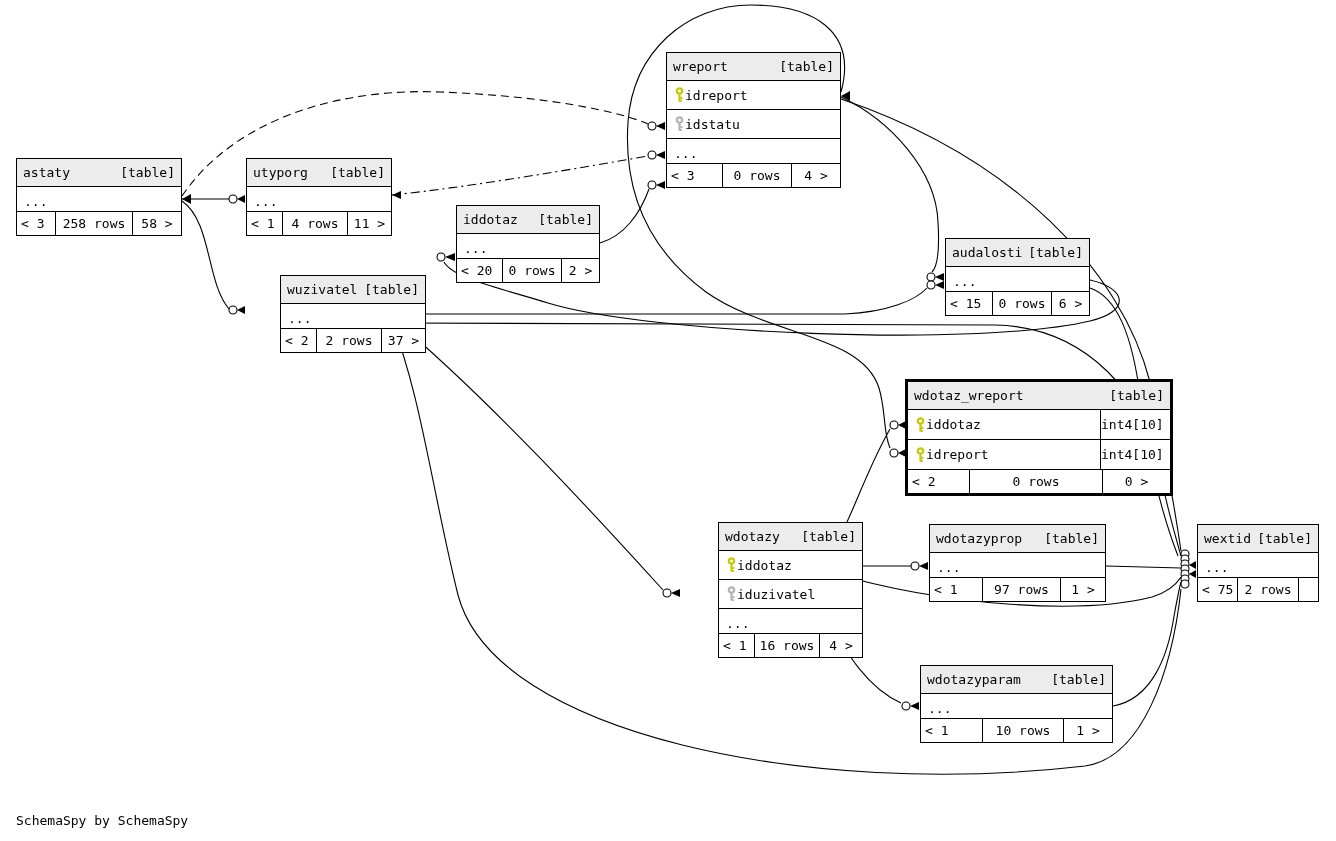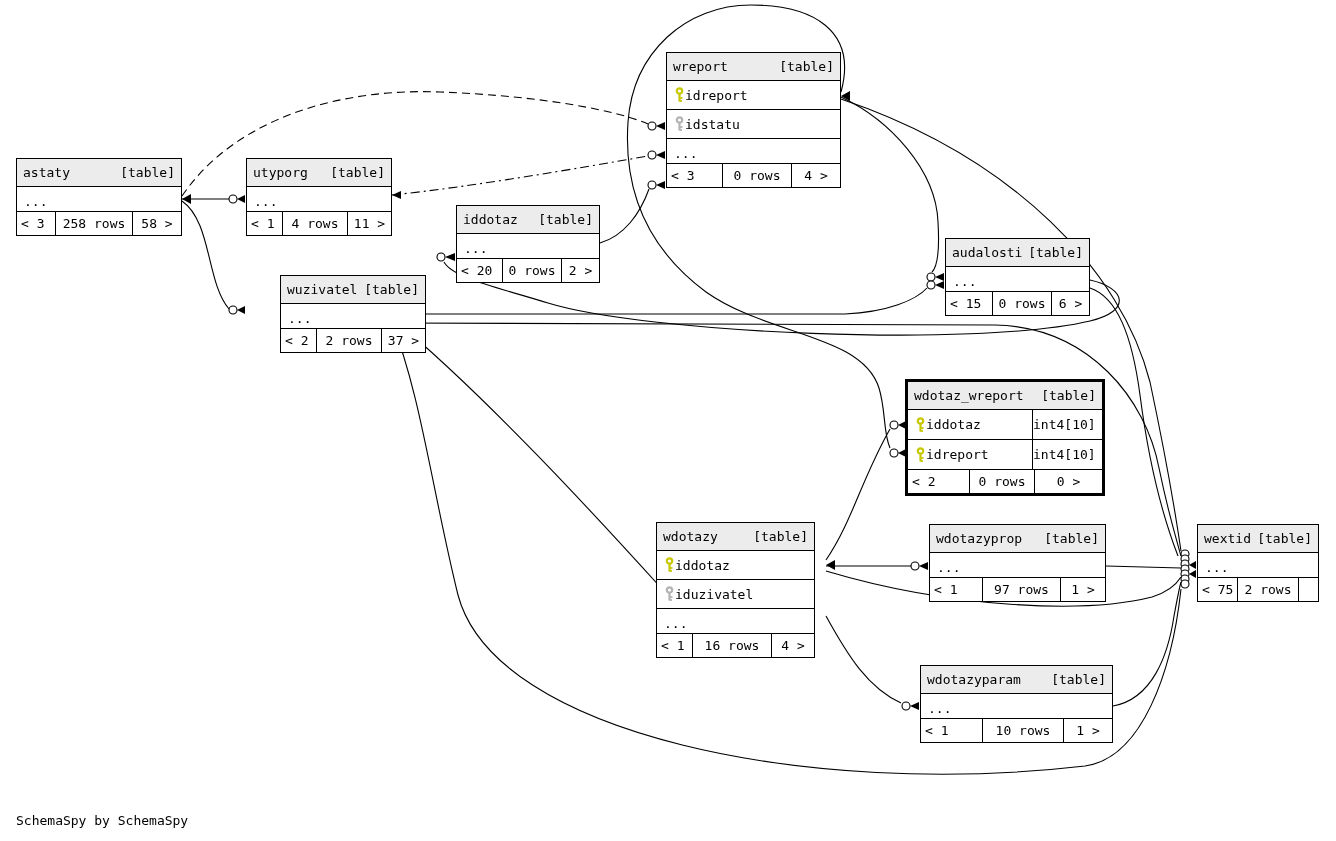--- a/index.html
+++ b/index.html
@@ -192,21 +192,21 @@
         <span class="tname">audalosti</span>
         <span class="badge">[table]</span>
       </div>
       <div class="ellip">...</div>
       <div class="ftr">
         <div class="fcell" style="width:47px">&lt; 15</div>
         <div class="fcell mid">0 rows</div>
         <div class="fcell rgt" style="width:37px">6 &gt;</div>
       </div>
     </div>
-    <div class="tbl emph" style="left:905px;top:379px;width:200px;">
+    <div class="tbl emph" style="left:905px;top:379px;width:268px;">
       <div class="hdr">
         <span class="tname">wdotaz_wreport</span>
         <span class="badge">[table]</span>
       </div>
       <div class="colrow" style="height:30px">
         <div class="colleft">
           <svg class="keyicon" width="11" height="16" viewBox="0 0 11 16">
             <circle cx="5.5" cy="4" r="2.7" fill="none" stroke="#c8c800" stroke-width="2.2"></circle>
             <line x1="5.5" y1="6.8" x2="5.5" y2="14.5" stroke="#c8c800" stroke-width="2.2"></line>
             <line x1="5.5" y1="11" x2="8.5" y2="11" stroke="#c8c800" stroke-width="1.8"></line>
@@ -231,21 +231,21 @@
         <div class="coltype">
           <span>int4[10]</span>
         </div>
       </div>
       <div class="ftr">
         <div class="fcell" style="width:62px">&lt; 2</div>
         <div class="fcell mid">0 rows</div>
         <div class="fcell rgt" style="width:67px">0 &gt;</div>
       </div>
     </div>
-    <div class="tbl" style="left:656px;top:522px;width:159px;">
+    <div class="tbl" style="left:718px;top:522px;width:145px;">
       <div class="hdr">
         <span class="tname">wdotazy</span>
         <span class="badge">[table]</span>
       </div>
       <div class="colrow" style="height:29px">
         <div class="colleft">
           <svg class="keyicon" width="11" height="16" viewBox="0 0 11 16">
             <circle cx="5.5" cy="4" r="2.7" fill="none" stroke="#c8c800" stroke-width="2.2"></circle>
             <line x1="5.5" y1="6.8" x2="5.5" y2="14.5" stroke="#c8c800" stroke-width="2.2"></line>
             <line x1="5.5" y1="11" x2="8.5" y2="11" stroke="#c8c800" stroke-width="1.8"></line>

